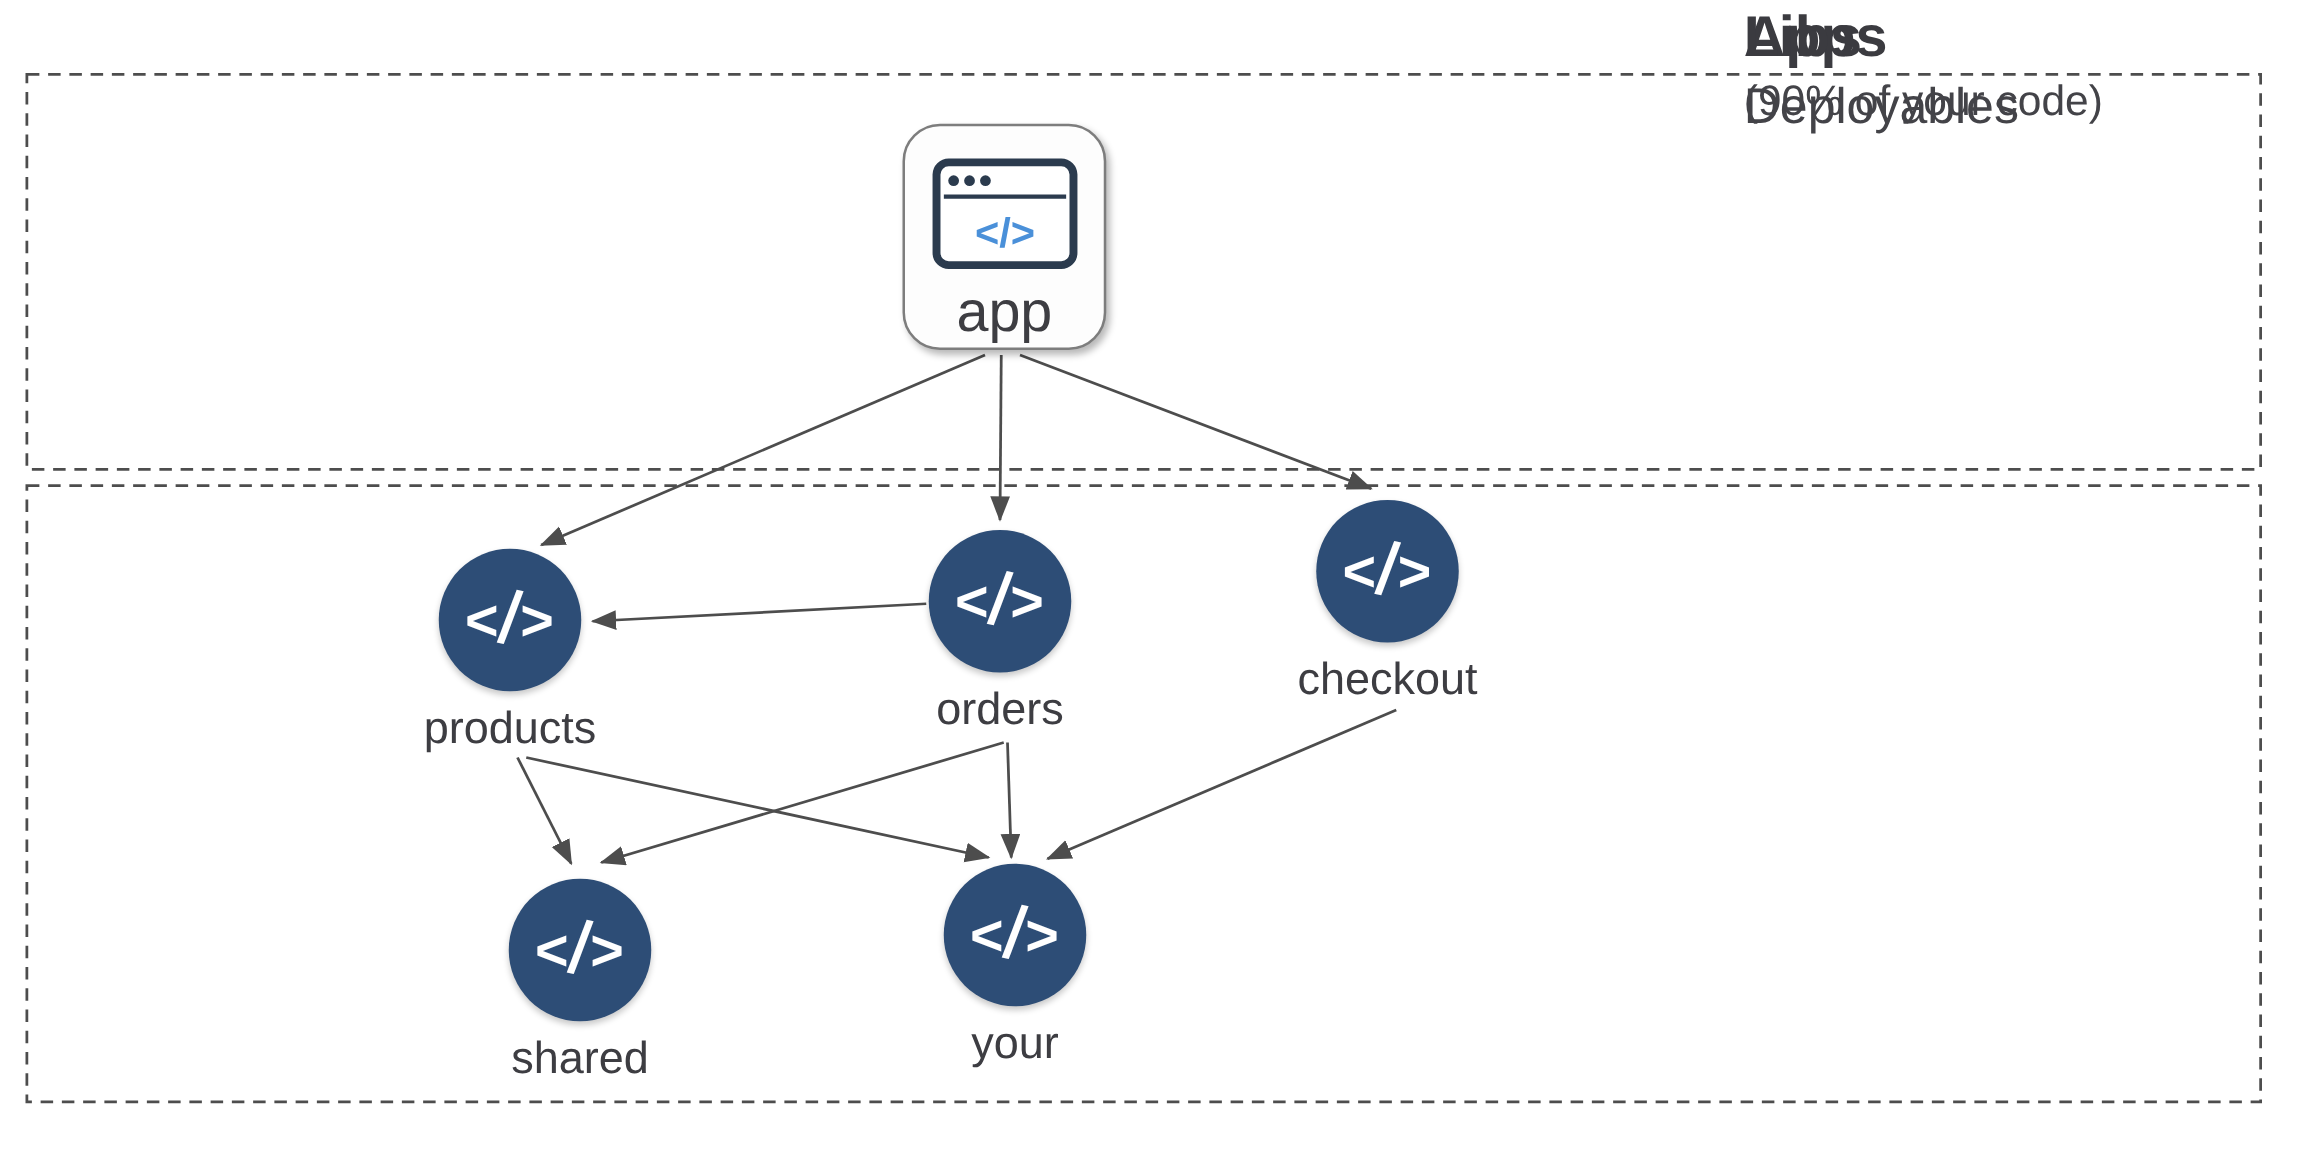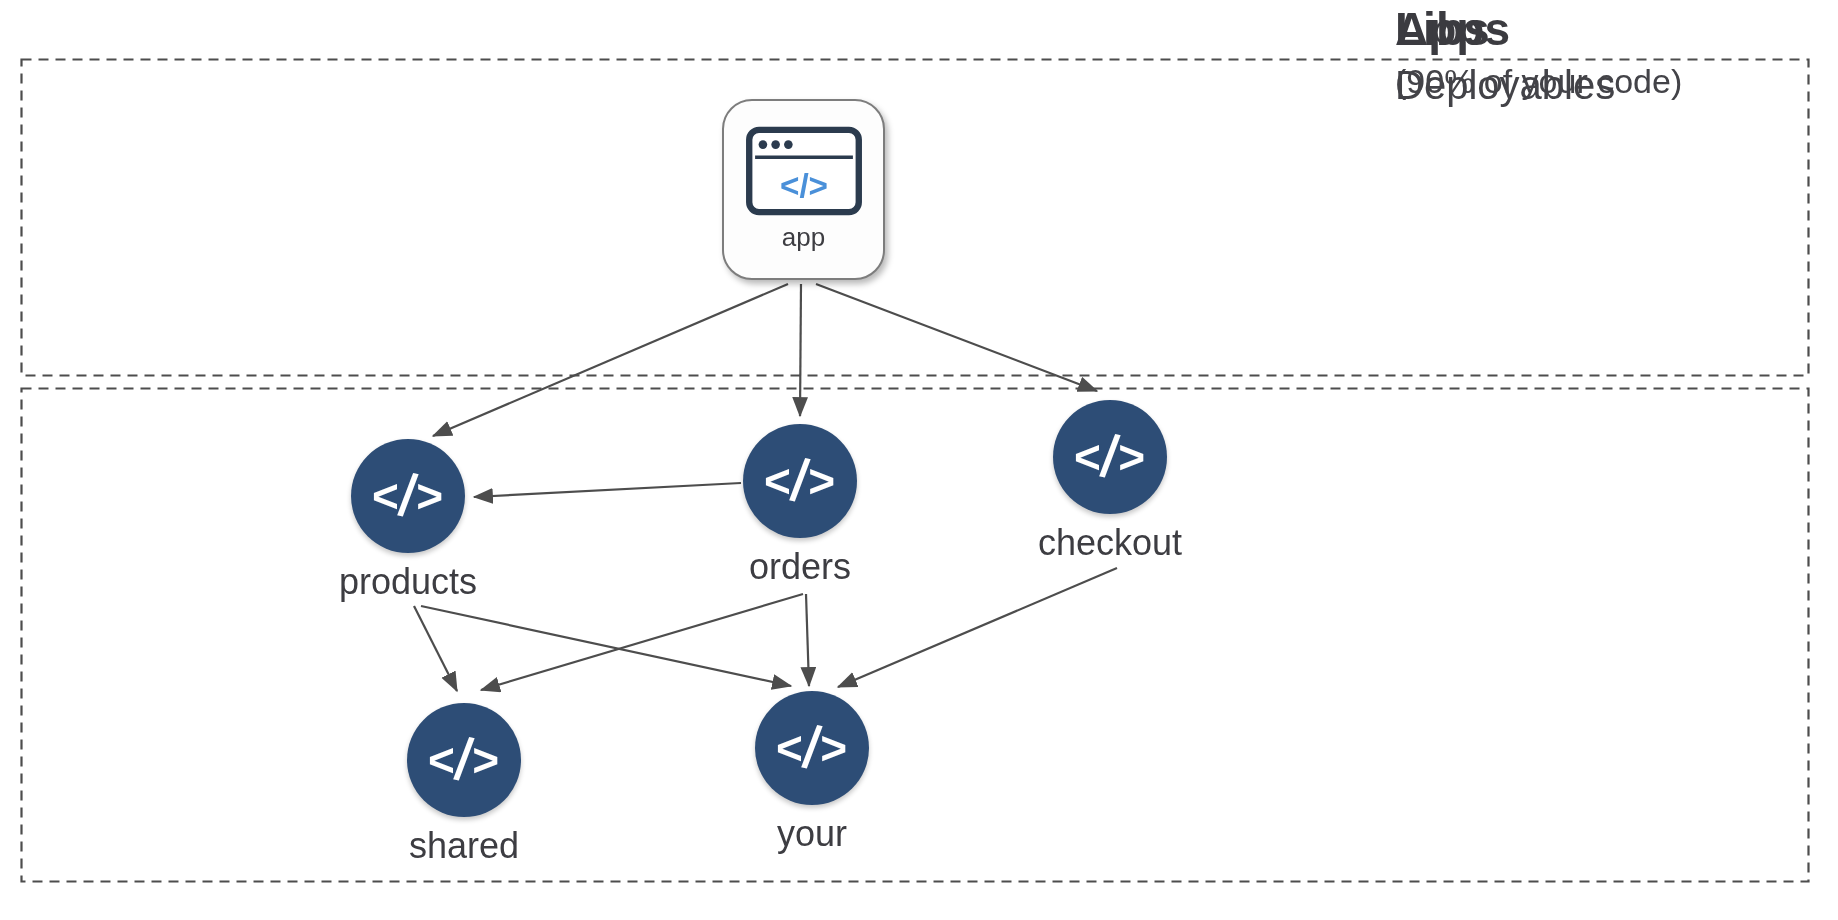--- a/index.html
+++ b/index.html
@@ -27,21 +27,21 @@
   .section-subtitle { font-size: 40px; color: #434348; line-height: 1.25; }
   .section-label.libs .section-subtitle { font-size: 34px; }
 
   .app-node {
     position: absolute; left: 722px; top: 99px; width: 163px; height: 181px;
     background: #fdfdfd; border: 2.5px solid #7d7d7d; border-radius: 30px;
     box-shadow: 3px 4px 6px rgba(0,0,0,0.28);
     display: flex; flex-direction: column; align-items: center;
   }
   .app-node .browser-icon { margin-top: 25px; }
-  .app-label { font-size: 26px; color: var(--text); margin-top: 6px; }
+  .app-label { font-size: 46px; color: var(--text); margin-top: 6px; }
 
   .lib-node { position: absolute; width: 160px; display: flex; flex-direction: column; align-items: center; }
   .lib-circle {
     width: 114px; height: 114px; border-radius: 50%;
     background: var(--node-fill);
     box-shadow: 0 3px 5px rgba(0,0,0,0.22);
     display: flex; align-items: center; justify-content: center;
   }
   .code-glyph {
     color: #ffffff; font-weight: bold; font-size: 46px;

